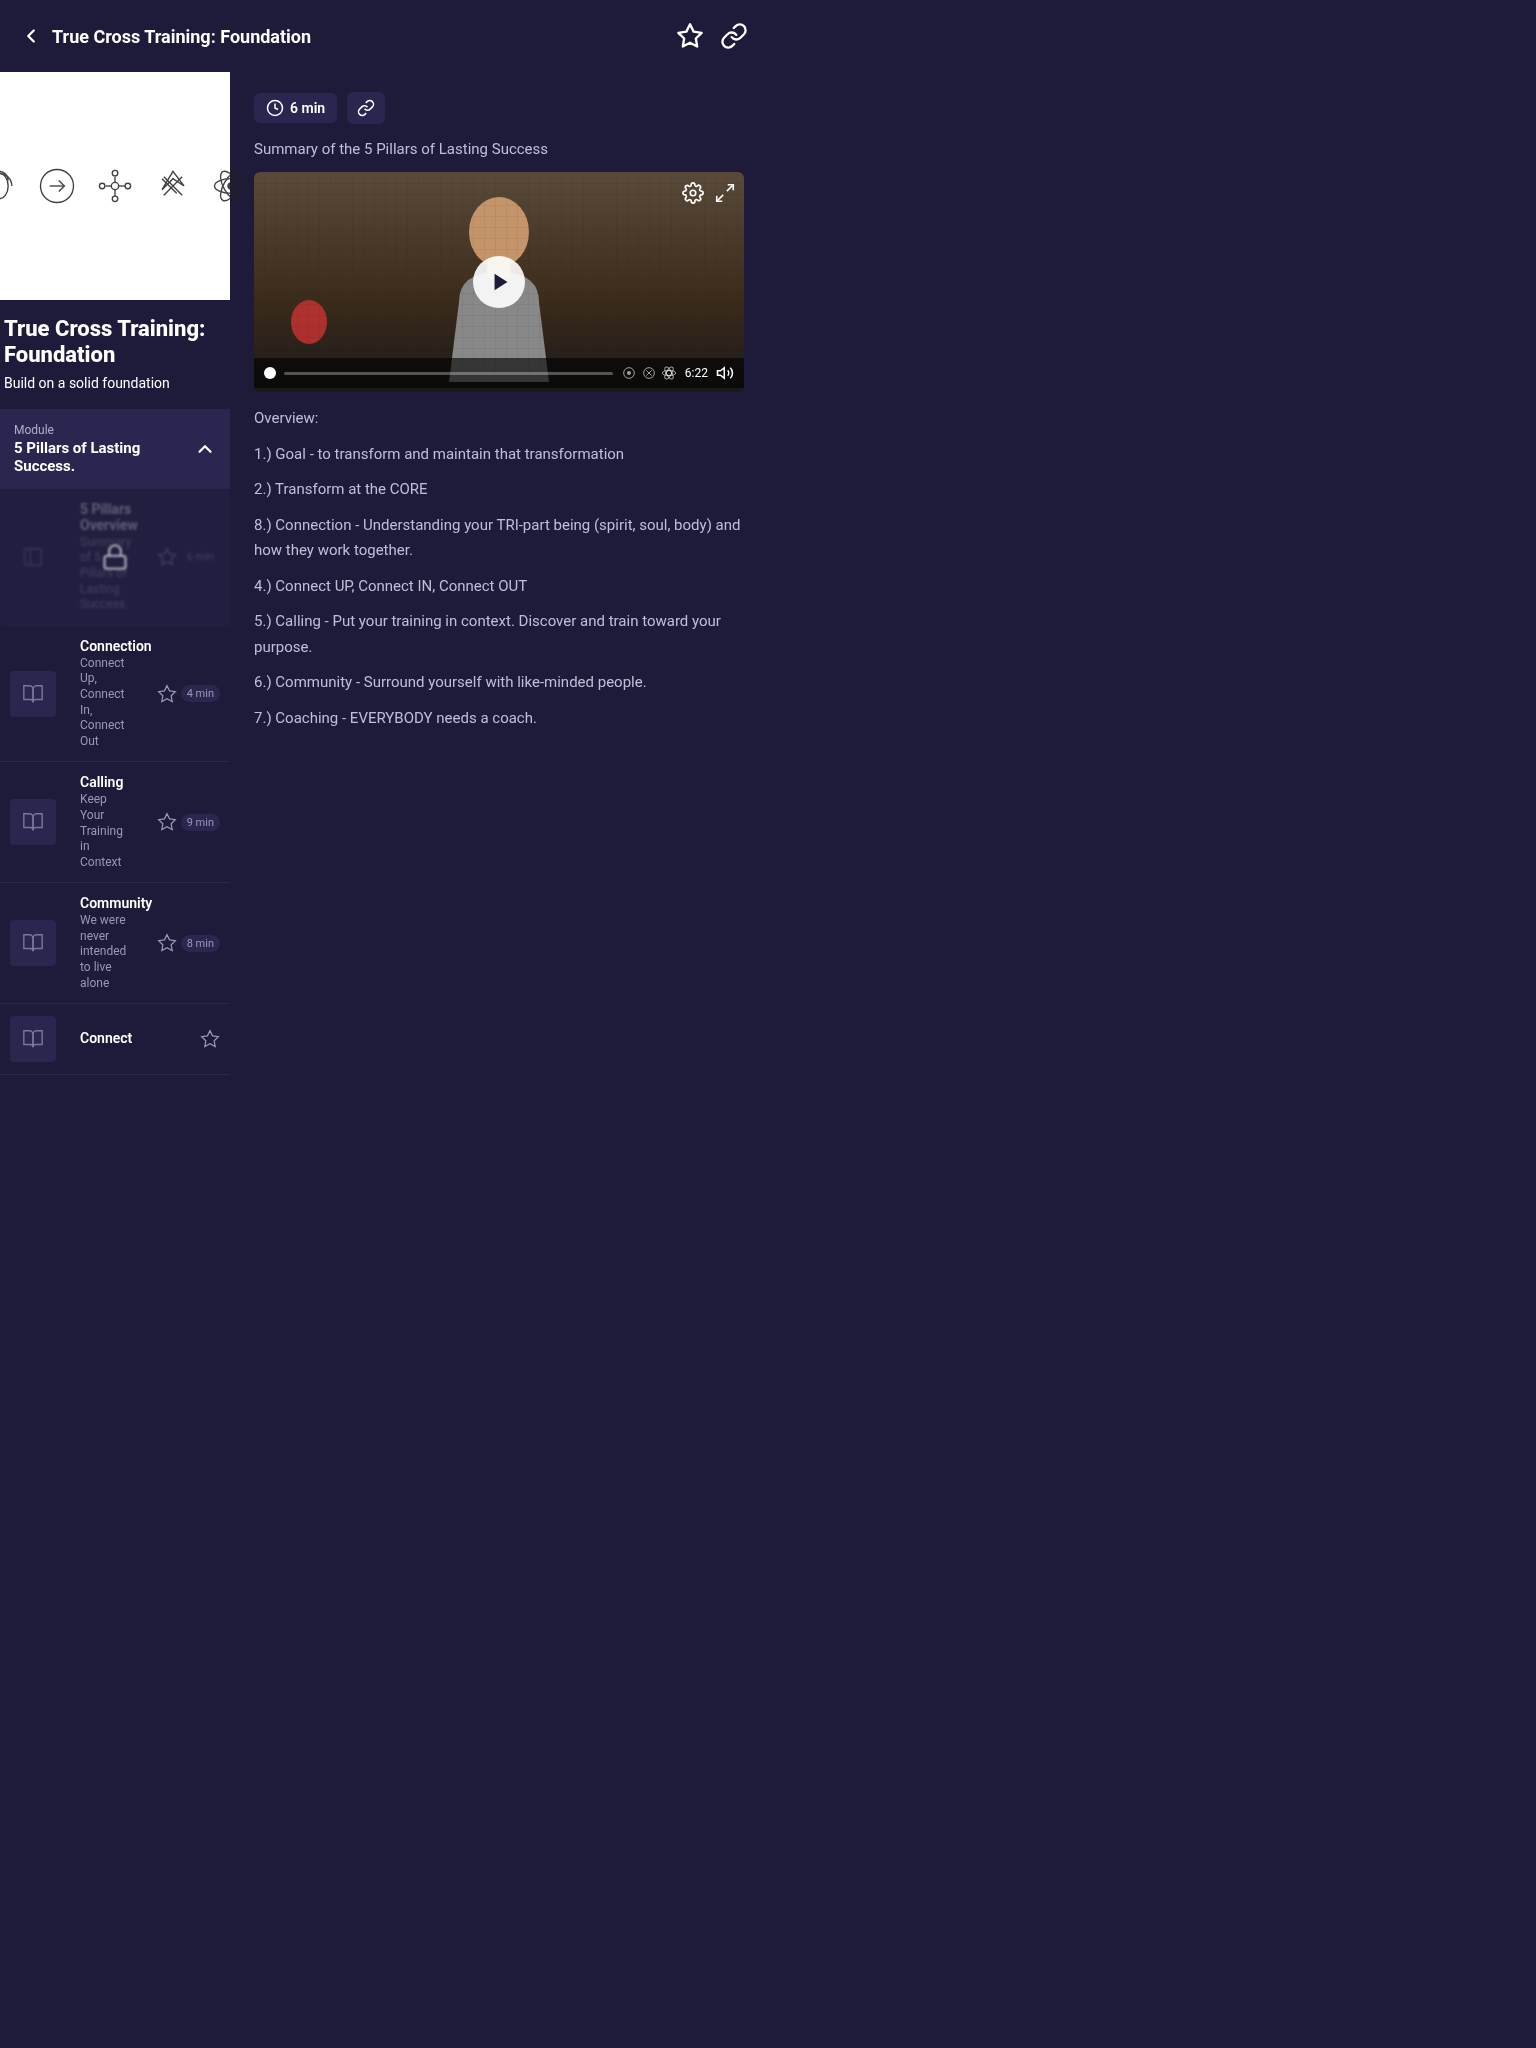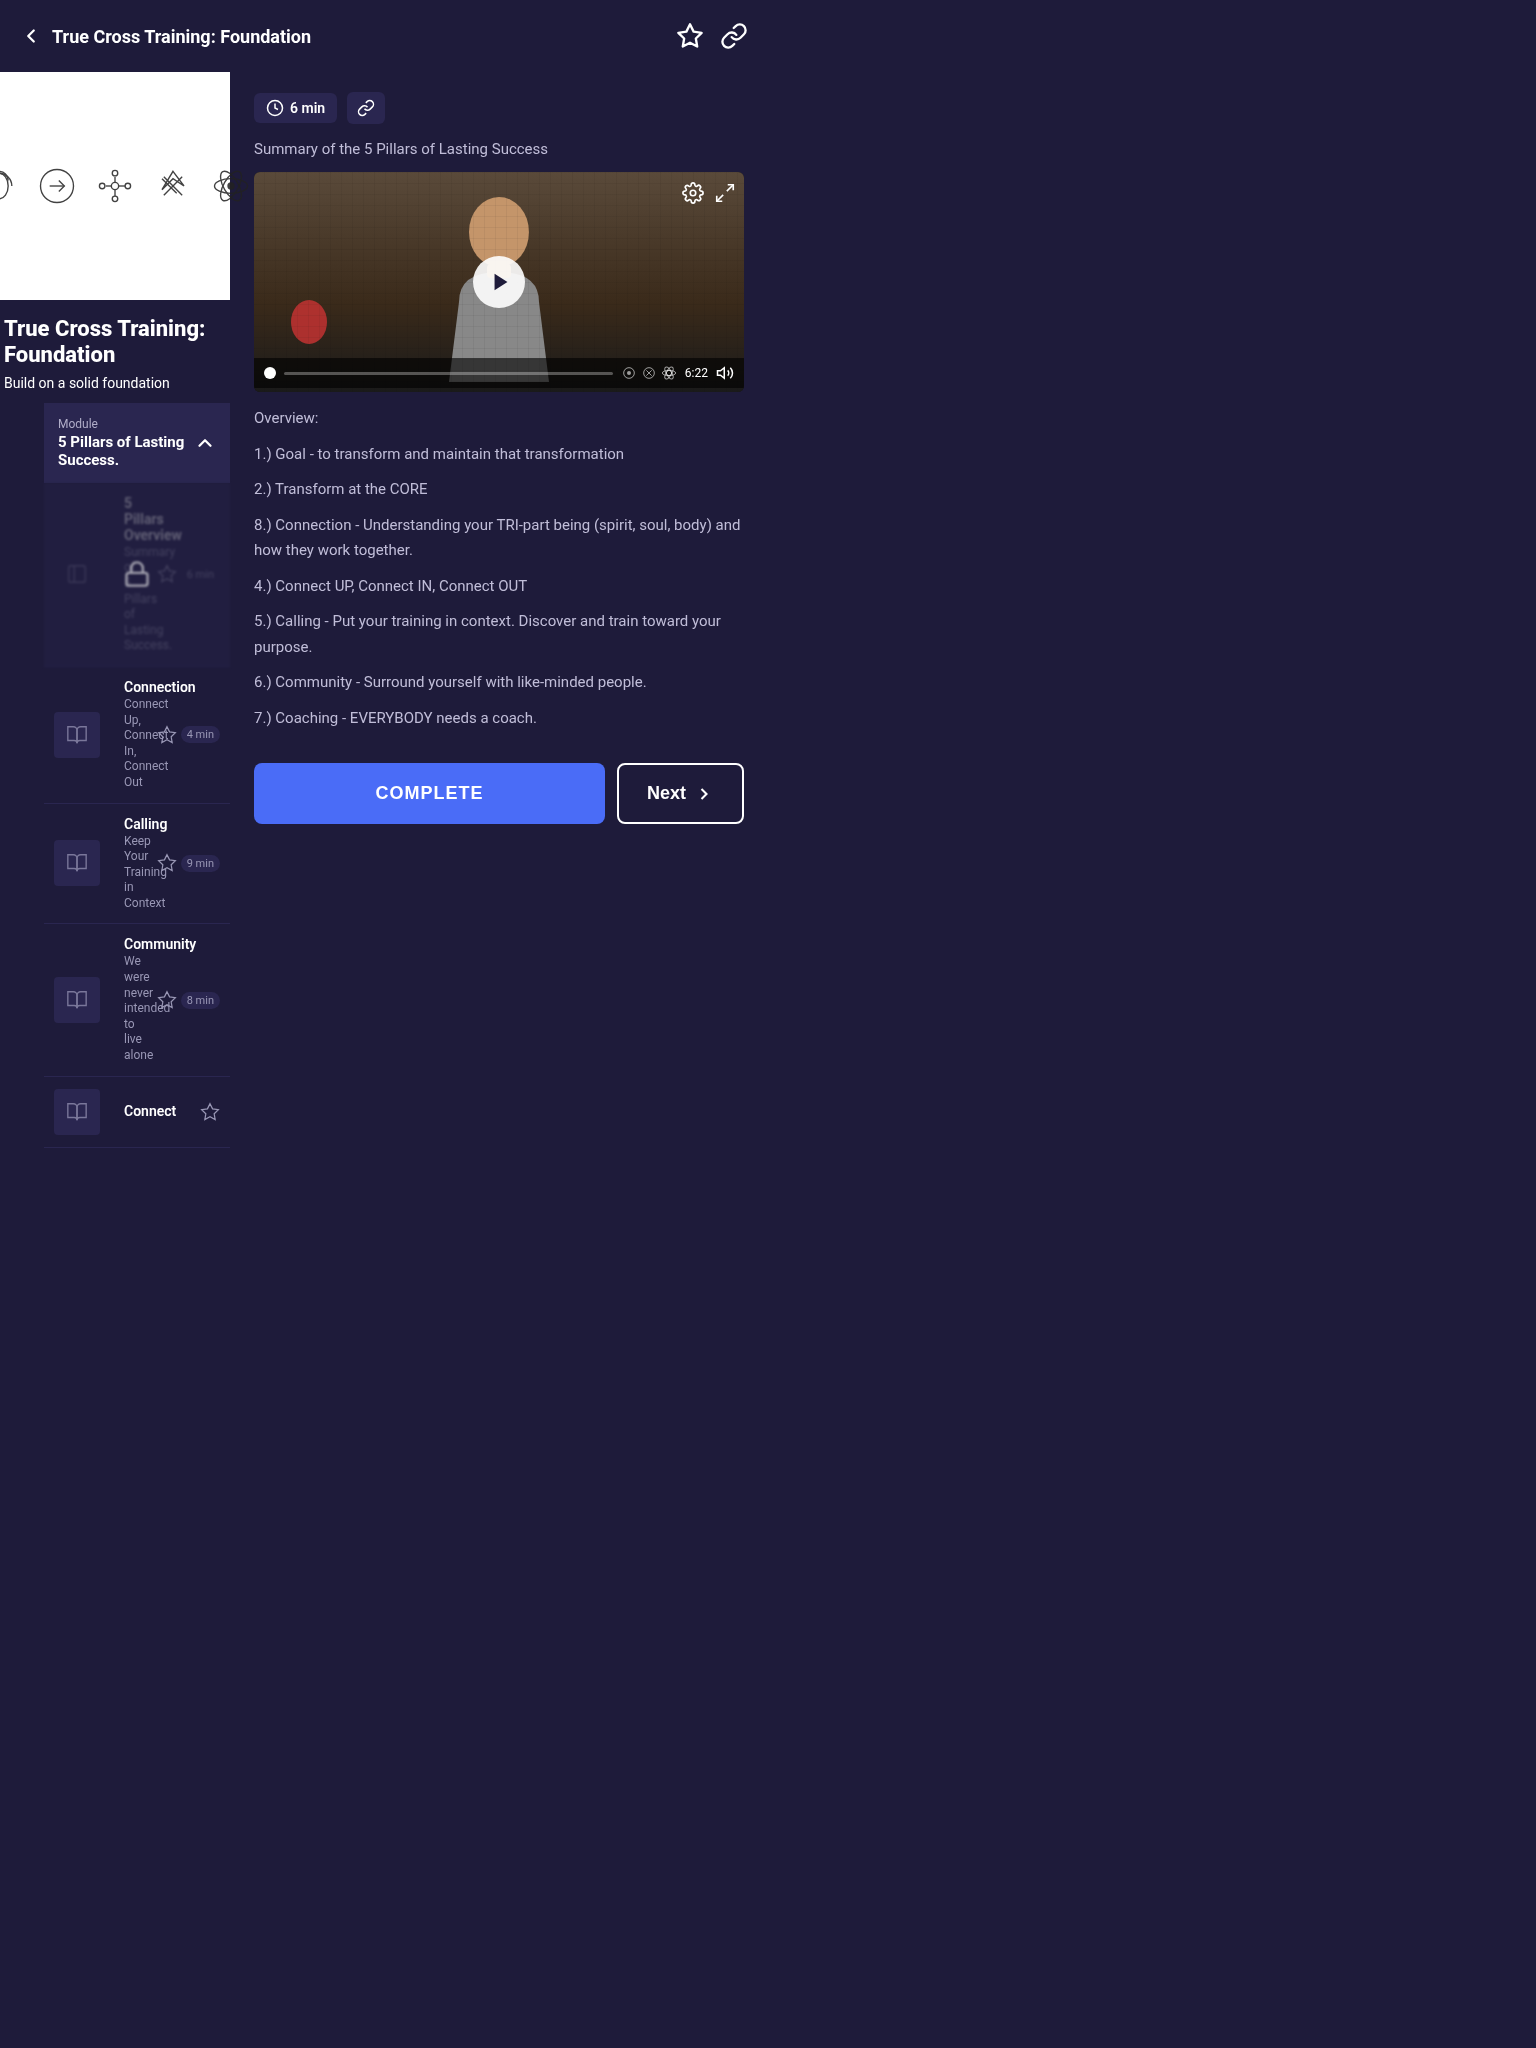--- a/index.html
+++ b/index.html
@@ -91,21 +91,21 @@
       line-height: 1.2;
       margin-bottom: 6px;
     }
     .course-subtitle {
       font-size: 14px;
       color: #ffffff;
     }
 
     
     .module-section {
-      padding-left: 44px;
+      margin-top: 6px;
     }
     .module-header {
       background: #2a2650;
       padding: 14px 14px;
       display: flex;
       align-items: center;
       justify-content: space-between;
       cursor: pointer;
     }
     .module-label {
@@ -669,24 +669,15 @@
       <p>Overview:</p>
       <p>1.) Goal - to transform and maintain that transformation</p>
       <p>2.) Transform at the CORE</p>
       <p>8.) Connection - Understanding your TRI-part being (spirit, soul, body) and how they work together.</p>
       <p>4.) Connect UP, Connect IN, Connect OUT</p>
       <p>5.) Calling - Put your training in context. Discover and train toward your purpose.</p>
       <p>6.) Community - Surround yourself with like-minded people.</p>
       <p>7.) Coaching - EVERYBODY needs a coach.</p>
     </div>
 
-    <div class="action-buttons">
-      <button class="btn-complete">COMPLETE</button>
-      <button class="btn-next">
-        <span>Next</span>
-        <svg width="20" height="20" viewBox="0 0 24 24" fill="none" stroke="currentColor" stroke-width="2.5">
-          <polyline points="9 18 15 12 9 6"></polyline>
-        </svg>
-      </button>
-    </div>
 
   </div>
 </div>
 
 </body></html>

